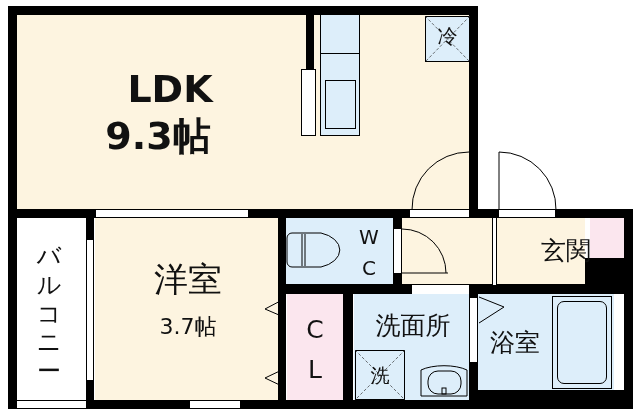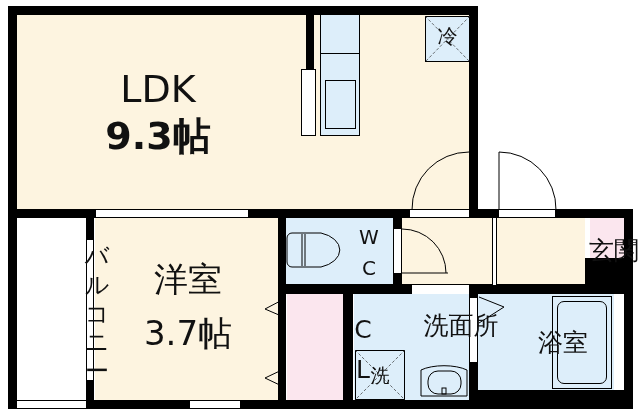--- a/index.html
+++ b/index.html
@@ -4,21 +4,21 @@
 <style>
   html,body{margin:0;padding:0;background:#ffffff;}
   body{width:640px;height:419px;position:relative;overflow:hidden;font-family:"DejaVu Sans","Liberation Sans",sans-serif;}
   .abs{position:absolute;box-sizing:border-box;}
   .wall{position:absolute;background:#000;}
   .room-floor{background:#fdf4e0;}
   .wet{background:#ddeefa;}
   .pink{background:#fbe6ee;}
   .lbl{position:absolute;color:#111;text-align:center;line-height:1;white-space:nowrap;}
   .big{font-size:38px;}
-  .med{font-size:25px;margin-left:48px;}
+  .med{font-size:25px;}
   .small{font-size:20px;}
   svg{position:absolute;overflow:visible;}
 </style>
 </head>
 <body>
 
 <div class="abs room-floor" style="left:16px;top:14px;width:156px;height:196px;"></div>
 <div class="abs room-floor" style="left:172px;top:14px;width:2px;height:196px;"></div>
 <div class="abs room-floor" style="left:172px;top:14px;width:300px;height:196px;"></div>
 <div class="abs room-floor" style="left:95px;top:218px;width:184px;height:183px;"></div>
@@ -107,24 +107,24 @@
 <div class="lbl" style="left:355px;top:366px;width:50px;font-size:19px;">洗</div>
 <svg style="left:418px;top:356px;" width="52" height="44">
     <path d="M3,40 V14 A30,12 0 0 1 49,14 V40 Z" fill="#ddeefa" stroke="#000" stroke-width="1"></path>
     <rect x="10" y="15" width="33" height="23" rx="10" fill="none" stroke="#000" stroke-width="1"></rect>
     <rect x="24" y="32" width="4" height="6" fill="none" stroke="#000" stroke-width="1"></rect>
   </svg>
 
 <div class="abs" style="left:552px;top:296px;width:60px;height:93px;border:1px solid #000;background:#ddeefa;"></div>
 <div class="abs" style="left:557px;top:301px;width:50px;height:83px;border:1px solid #000;border-radius:7px;background:#ddeefa;"></div>
 
-<div class="lbl big" style="left:88px;top:70px;width:140px;">LDK</div>
+<div class="lbl big" style="left:100px;top:70px;width:140px;font-weight:bold;">LDK</div>
 <div class="lbl big" style="left:88px;top:117px;width:140px;font-weight:bold;">9.3帖</div>
 <div class="lbl big" style="left:118px;top:262px;width:140px;font-size:34px;">洋室</div>
-<div class="lbl big" style="left:118px;top:316px;width:140px;font-size:34px;">3.7帖</div>
+<div class="lbl big" style="left:118px;top:316px;width:140px;font-size:22px;">3.7帖</div>
 <div class="lbl med" style="left:36px;top:242px;width:26px;white-space:normal;word-break:break-all;line-height:1.2;font-size:24px;">バルコニー</div>
 <div class="lbl med" style="left:298px;top:317px;width:34px;">C</div>
 <div class="lbl med" style="left:298px;top:357px;width:34px;">L</div>
 <div class="lbl small" style="left:356px;top:227px;width:26px;">W</div>
 <div class="lbl small" style="left:356px;top:258px;width:26px;">C</div>
 <div class="lbl med" style="left:528px;top:238px;width:76px;">玄関</div>
 <div class="lbl med" style="left:358px;top:313px;width:110px;">洗面所</div>
 <div class="lbl med" style="left:478px;top:330px;width:74px;">浴室</div>
 
 </body></html>

